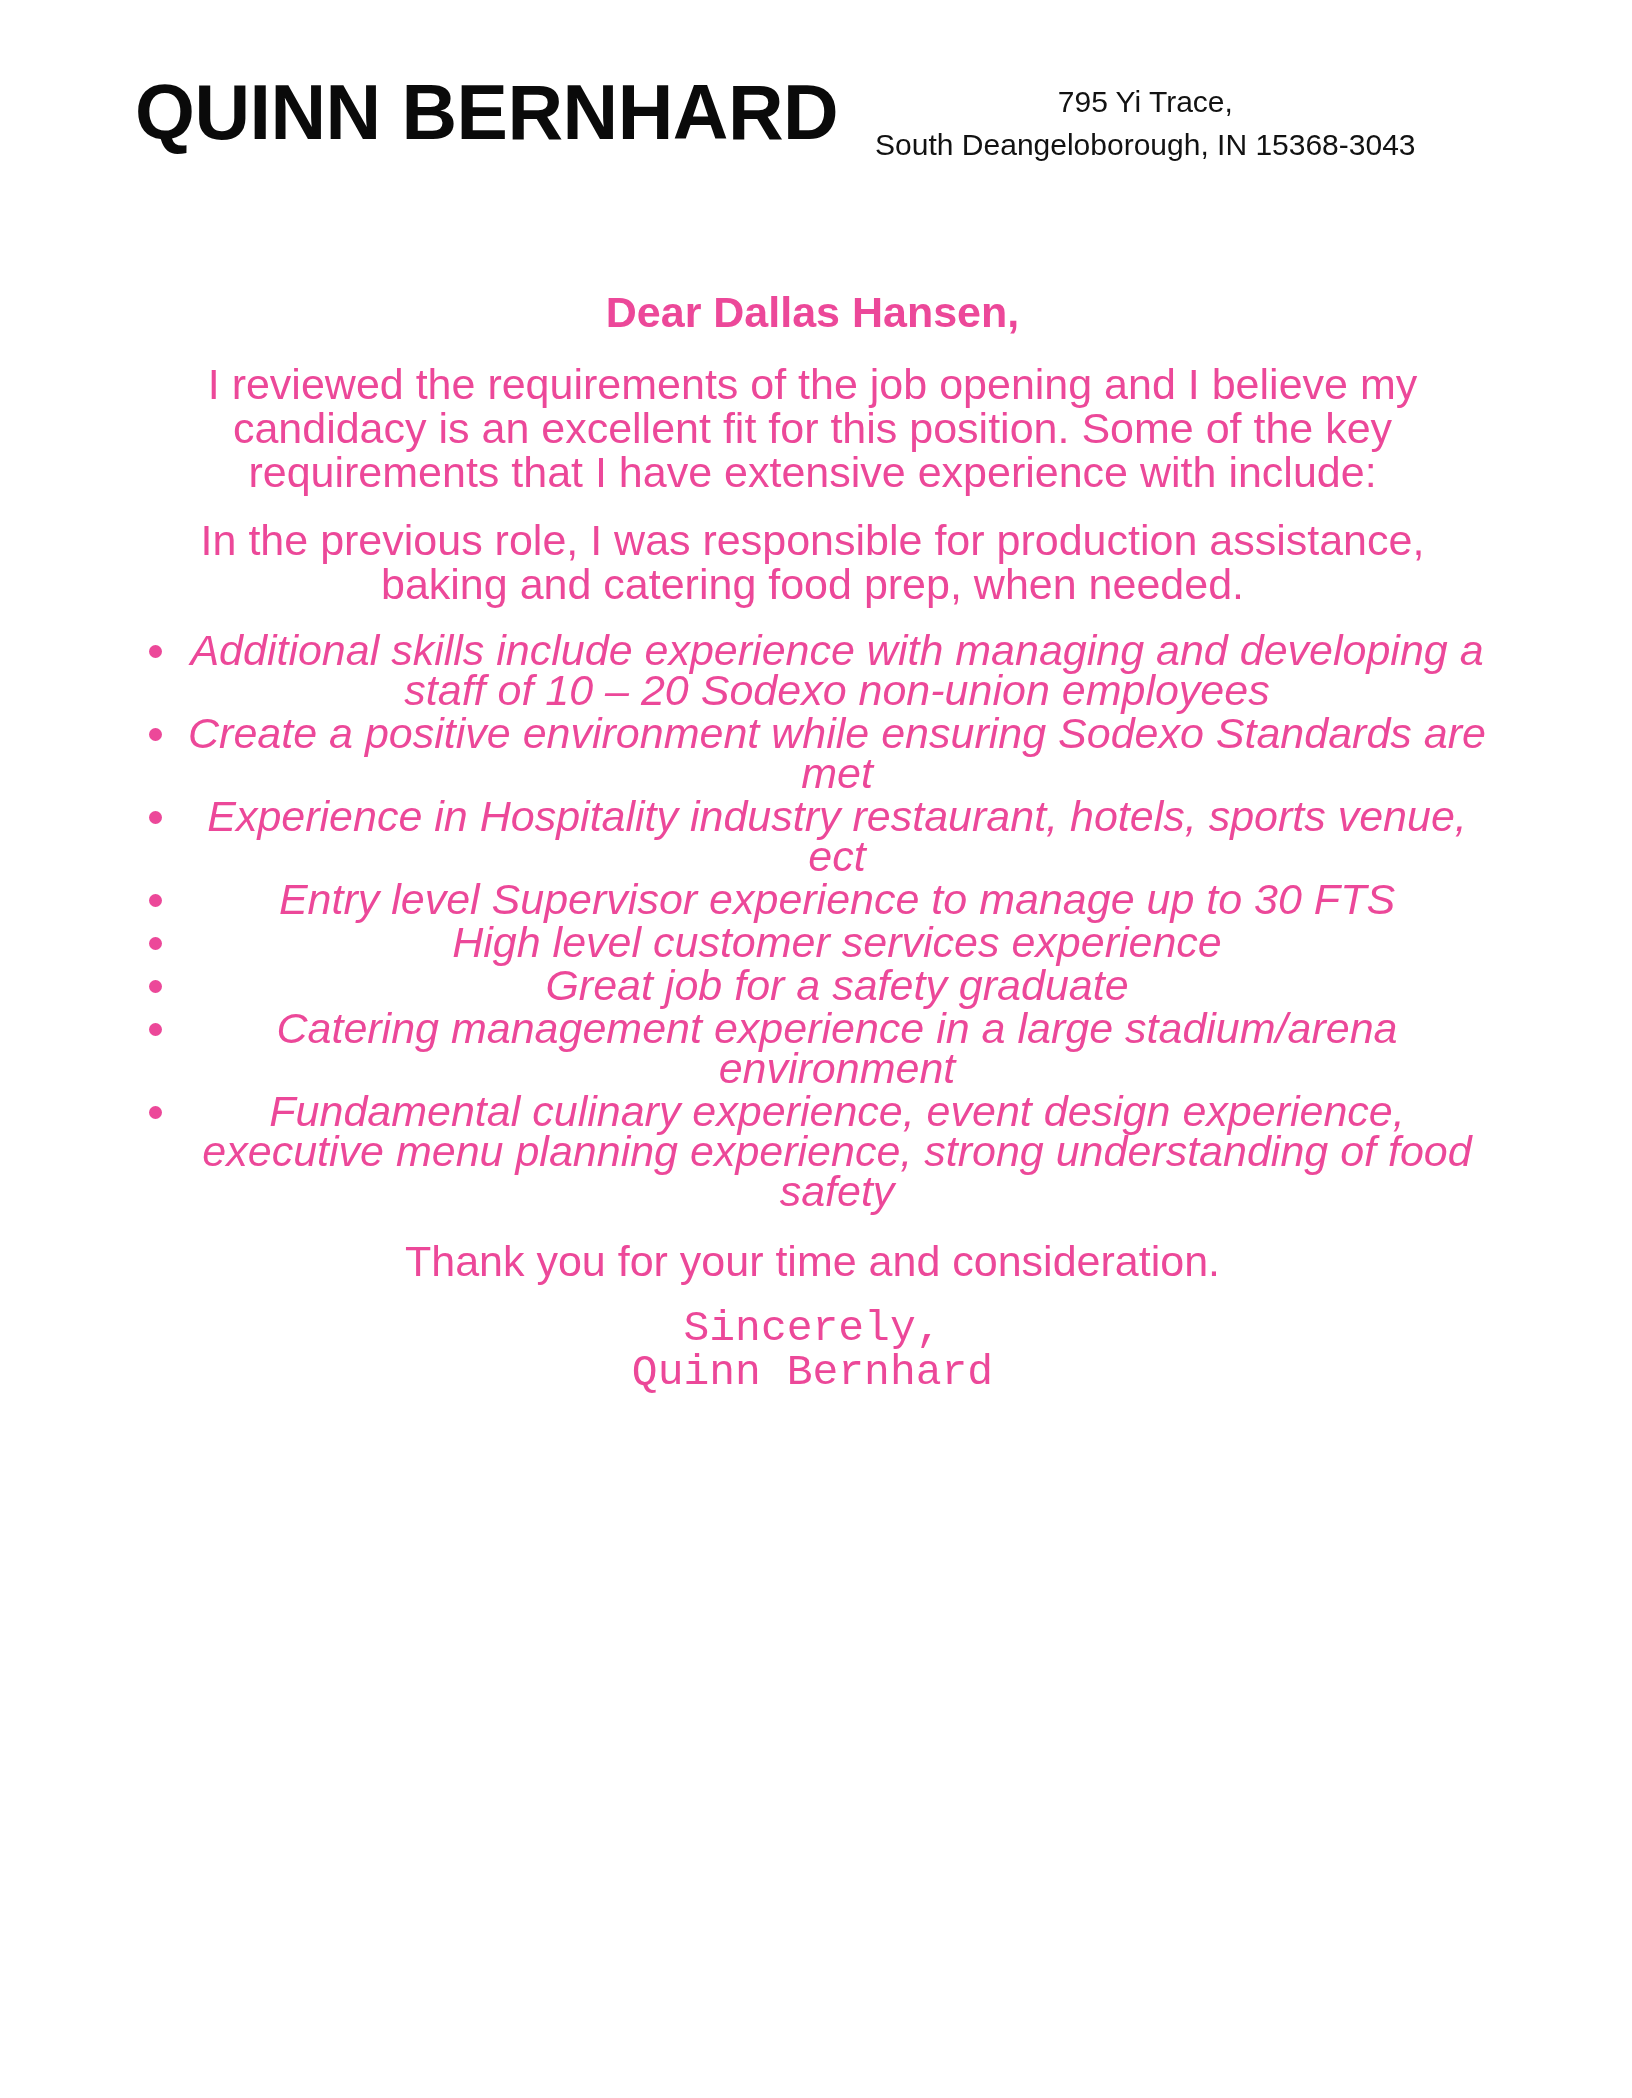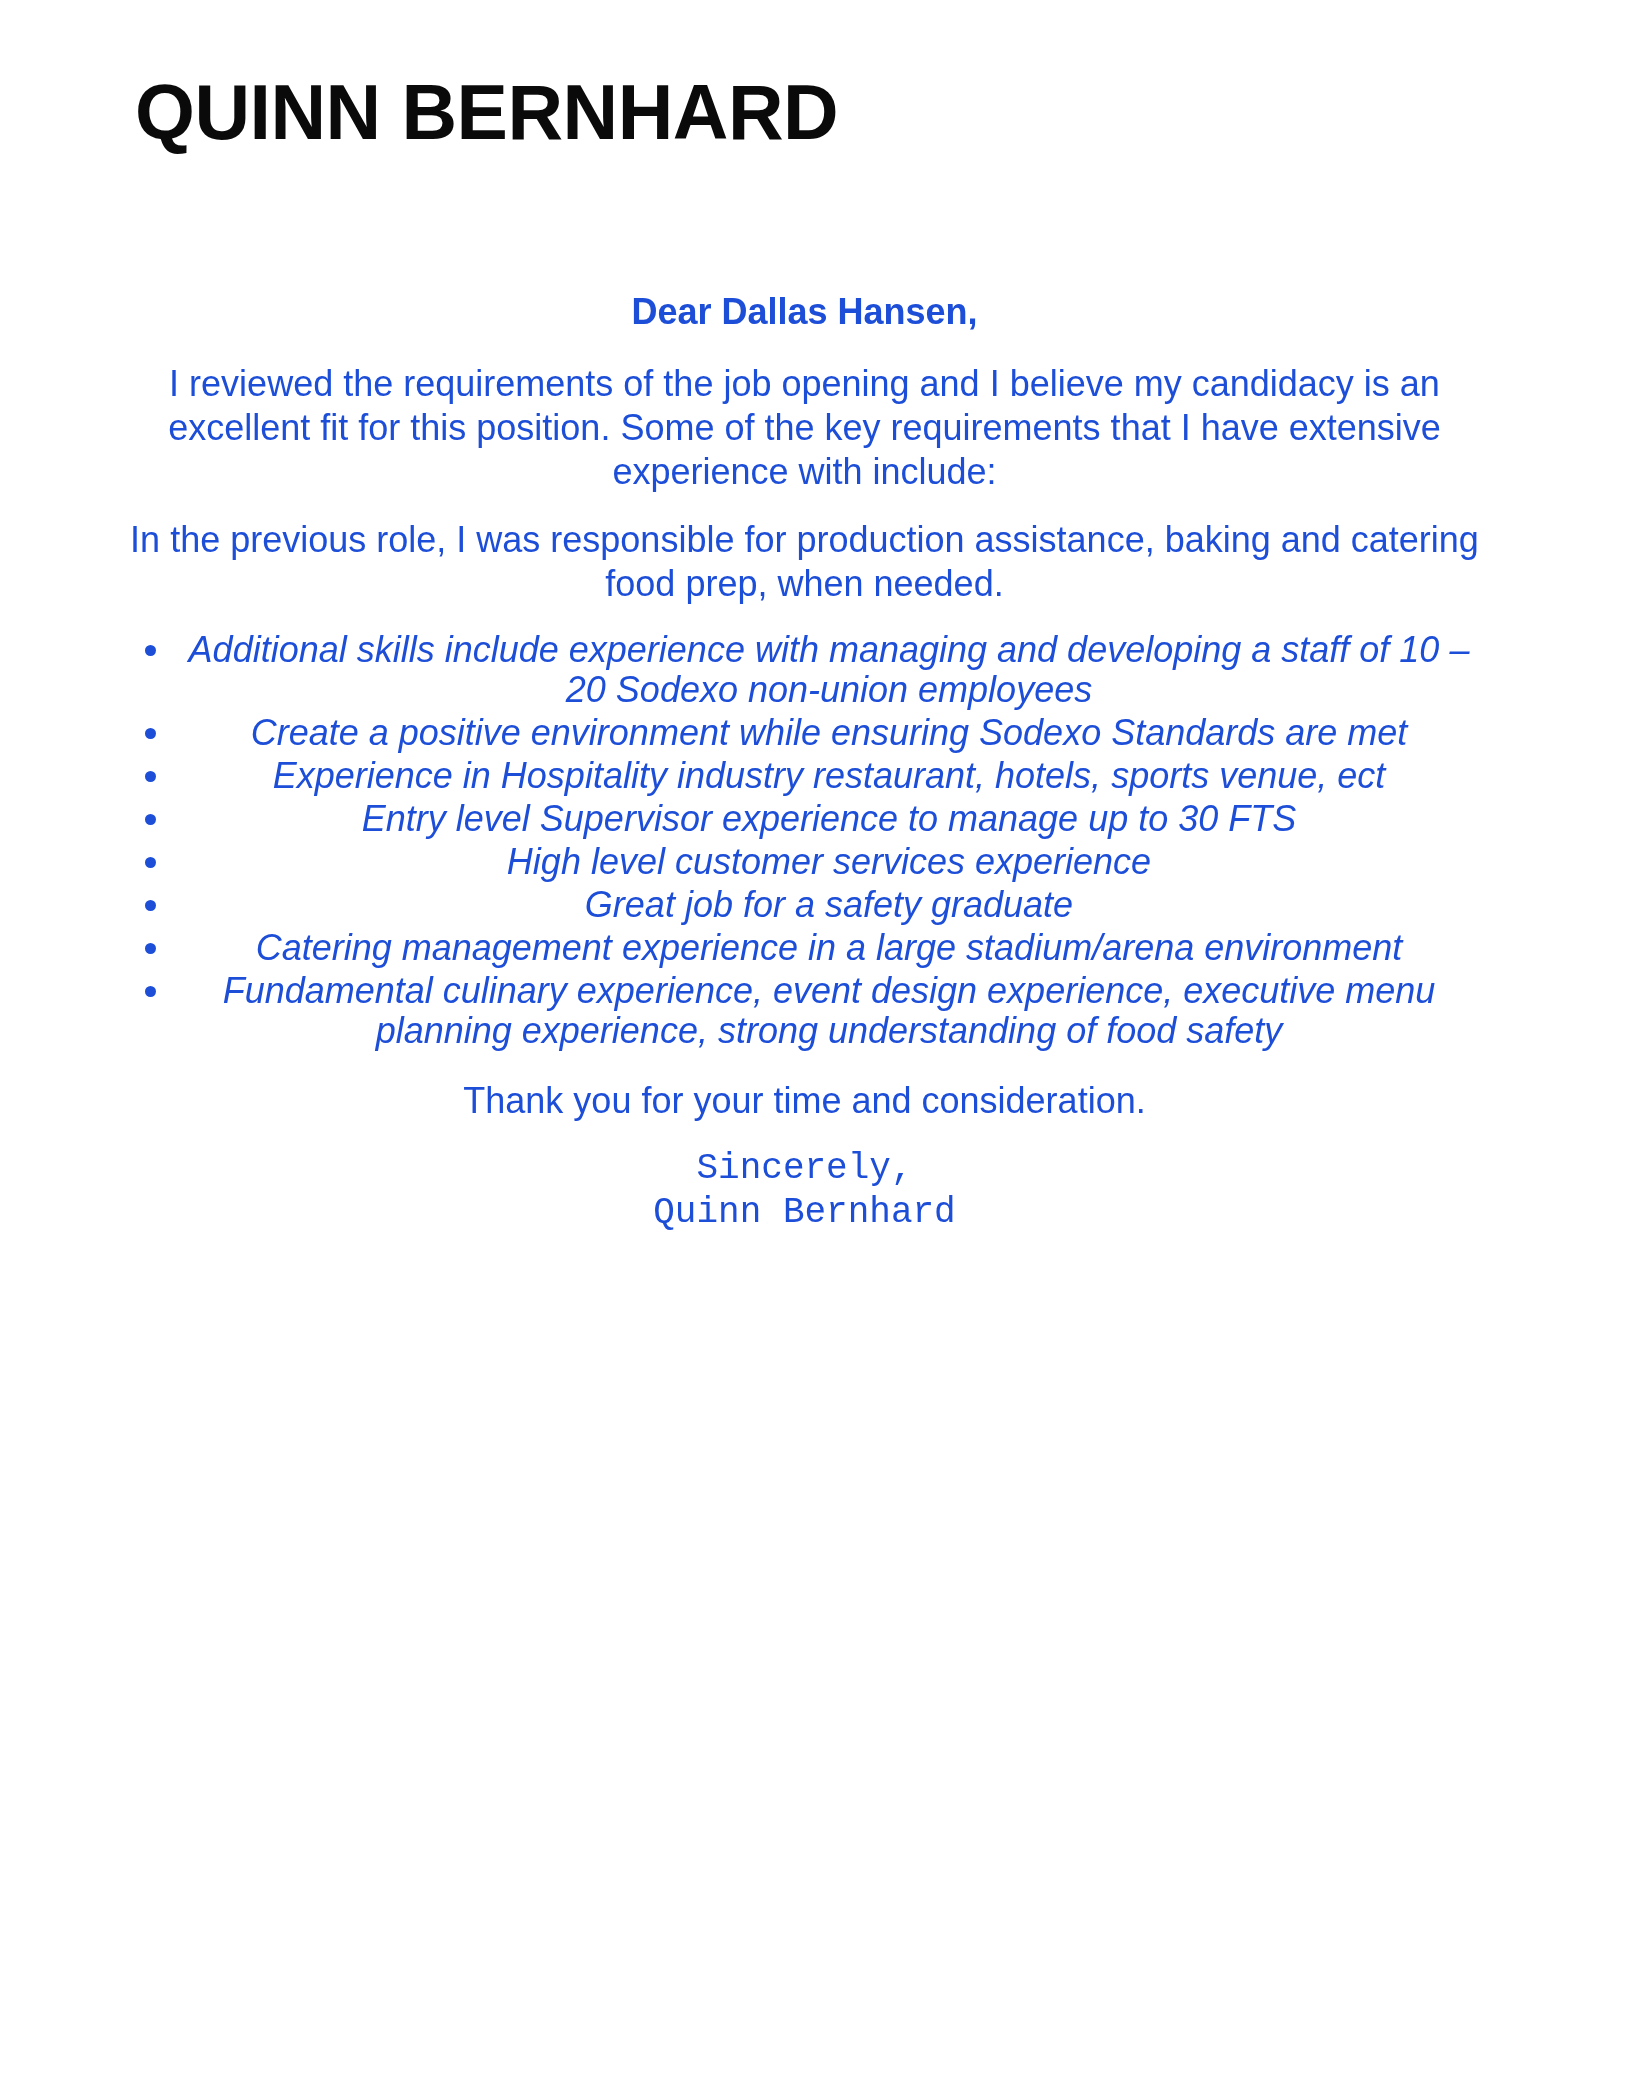--- a/index.html
+++ b/index.html
@@ -34,25 +34,25 @@
     margin-left: 37px;
     padding-top: 8px;
     font-size: 30px;
     line-height: 43px;
     font-weight: 400;
     color: #121212;
   }
   .letter-body {
     position: absolute;
     top: 290px;
-    left: 127px;
+    left: 135px;
     width: 1355px;
-    font-size: 36px;
+    font-size: 43px;
     line-height: 44px;
-    color: #1d4ed8;
+    color: #ec4899;
   }
   .letter-body p { margin: 0 0 24px 0; }
   .salutation { font-weight: 700; margin-bottom: 28px !important; }
   .closing { font-weight: 400; }
   ul.req-list {
     list-style: disc outside;
     margin: 12px 0 28px 0;
     padding-left: 47px;
     font-style: italic;
   }
@@ -64,20 +64,24 @@
   .signblock { margin-top: 24px; font-family: Liberation Mono, monospace; }
   .signblock div { line-height: 44px; }
 </style>
 </head>
 <body>
 
 <div class="page">
 
   <header class="header">
     <h1 class="name">QUINN BERNHARD</h1>
+    <div class="address">
+      <div>795 Yi Trace,</div>
+      <div>South Deangeloborough, IN 15368-3043</div>
+    </div>
   </header>
 
   <main class="letter-body">
     <p class="salutation">Dear Dallas Hansen,</p>
 
 
     <p>I reviewed the requirements of the job opening and I believe my candidacy is an excellent fit for this position. Some of the key requirements that I have extensive experience with include:</p>
 
     <p>In the previous role, I was responsible for production assistance, baking and catering food prep, when needed.</p>
 

